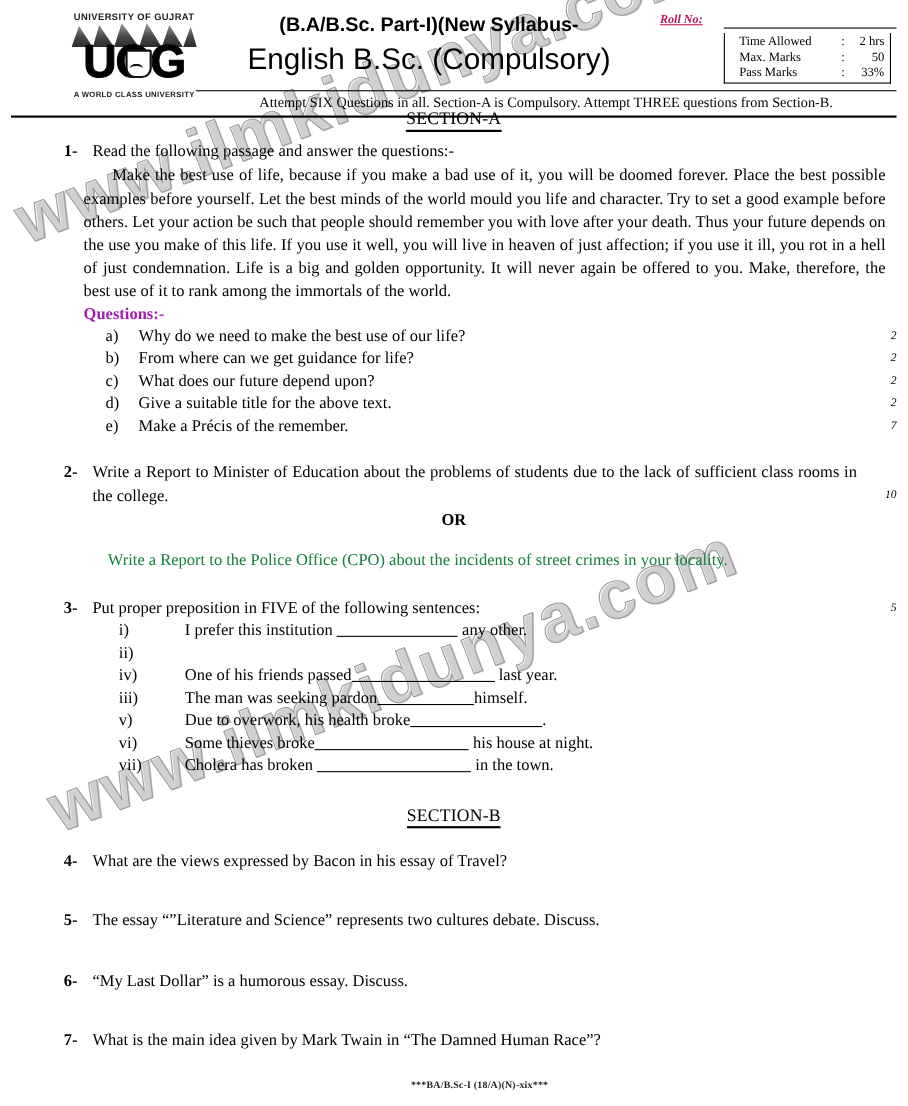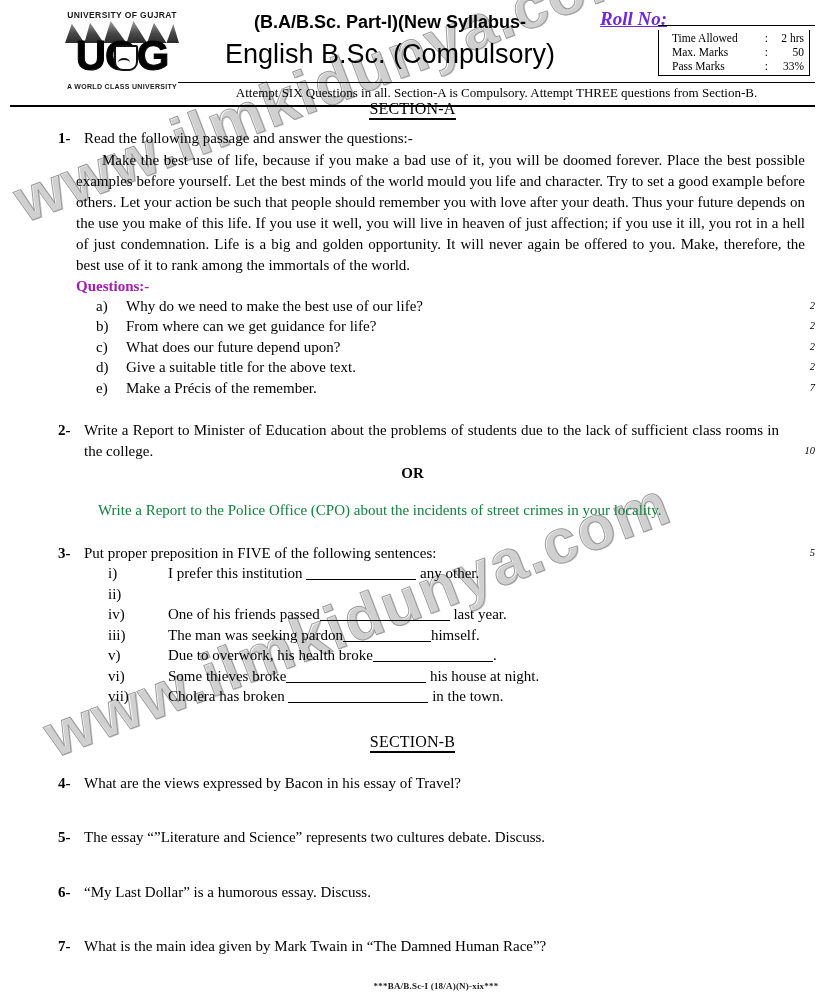--- a/index.html
+++ b/index.html
@@ -157,22 +157,22 @@
     width: 215px;
   }
   .rollno-line {
     position: relative;
     height: 22px;
   }
   .rollno-label {
     font-family: "Liberation Serif", serif;
     font-weight: 700;
     font-style: italic;
-    font-size: 19px;
-    color: #6d28d9;
+    font-size: 11px;
+    color: #be185d;
     text-decoration: underline;
   }
   .rollno-rule {
     position: absolute;
     left: 58px;
     right: 0;
     bottom: 4px;
     border-bottom: 1.6px solid #000;
   }
   .marks-table {

